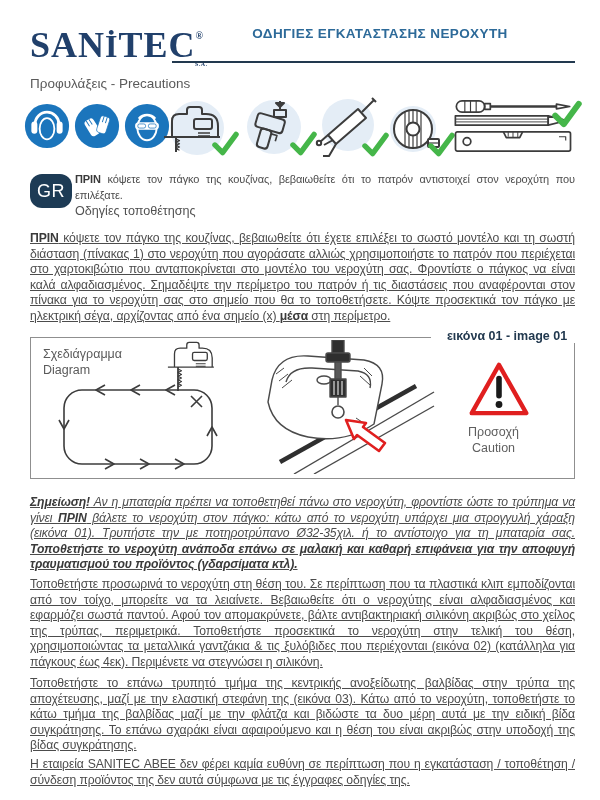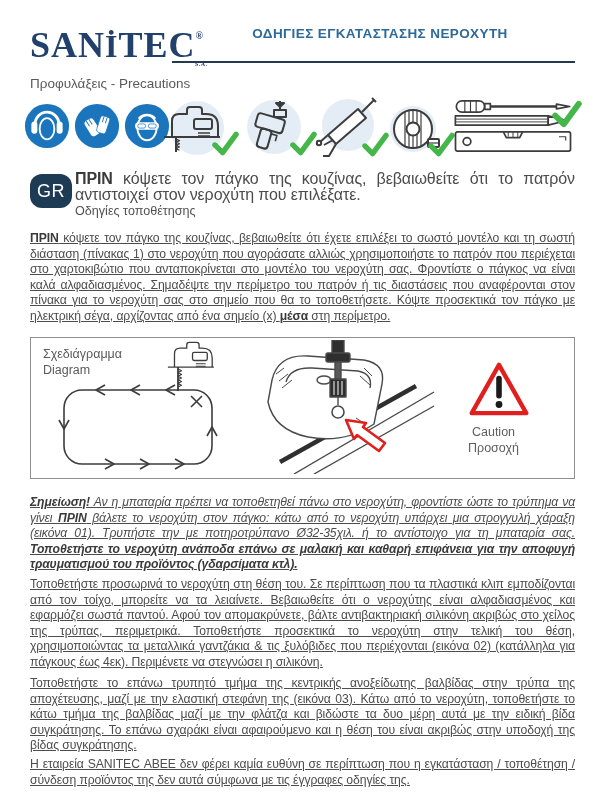--- a/index.html
+++ b/index.html
@@ -20,21 +20,21 @@
 
   
   .abs{position:absolute;}
   .ppe{width:46px;height:46px;}
   .tool-bg{border-radius:50%;background:#e4edf6;}
 
   
   .gr-badge{position:absolute;left:30px;top:174px;width:42px;height:34px;background:#1d3b55;
             border-radius:12px;color:#fff;font-size:18px;display:flex;align-items:center;
             justify-content:center;letter-spacing:.5px;}
-  .gr-intro{position:absolute;left:75px;top:171px;width:500px;margin:0;font-size:16px;
+  .gr-intro{position:absolute;left:75px;top:171px;width:500px;margin:0;font-size:11px;
             line-height:16px;text-align:justify;letter-spacing:-.1px;}
   .subheading{position:absolute;left:75px;top:204px;font-size:12.6px;color:#515151;}
 
   
   .para{position:absolute;left:30px;width:545px;margin:0;font-size:12.2px;line-height:15.5px;
         text-align:justify;letter-spacing:-.1px;color:#4c4c4c;text-decoration:underline;}
   .para b,.gr-intro b{color:#3a3a3a;}
   .para1{top:231px;}
   .note{top:495px;font-style:italic;}
   .para2{top:577px;}
@@ -187,20 +187,21 @@
     </svg>
   </div>
 
   <div class="gr-badge">GR</div>
   <p class="gr-intro"><b>ΠΡΙΝ</b><span> κόψετε τον πάγκο της κουζίνας, βεβαιωθείτε ότι το πατρόν αντιστοιχεί στον νεροχύτη που επιλέξατε.</span></p>
   <div class="subheading">Οδηγίες τοποθέτησης</div>
 
   <p class="para para1"><b>ΠΡΙΝ</b><span> κόψετε τον πάγκο της κουζίνας, βεβαιωθείτε ότι έχετε επιλέξει το σωστό μοντέλο και τη σωστή διάσταση (πίνακας 1) στο νεροχύτη που αγοράσατε αλλιώς χρησιμοποιήστε το πατρόν που περιέχεται στο χαρτοκιβώτιο που ανταποκρίνεται στο μοντέλο του νεροχύτη σας. Φροντίστε ο πάγκος να είναι καλά αλφαδιασμένος. Σημαδέψτε την περίμετρο του πατρόν ή τις διαστάσεις που αναφέρονται στον πίνακα για το νεροχύτη σας στο σημείο που θα το τοποθετήσετε. Κόψτε προσεκτικά τον πάγκο με ηλεκτρική σέγα, αρχίζοντας από ένα σημείο (x) </span><b>μέσα</b><span> στη περίμετρο.</span></p>
 
   <div class="figure-box">
+    <div class="figure-tag">εικόνα 01 - image 01</div>
     <div class="diagram-label">
       <div>Σχεδιάγραμμα</div>
       <div>Diagram</div>
     </div>
 
     <svg class="abs" style="left:8px;top:2px;width:205px;height:132px;" viewBox="0 0 205 132">
       <g fill="none" stroke="#3c3c3c" stroke-width="1.6" stroke-linejoin="round">
 
         <g transform="translate(124,0) scale(0.82)">
           <path d="M14 33 V17 q0-7 7-7 h8 V6 q0-3 3-3 h9 q3 0 3 3 v4 h4 q12 0 12 12 v11"></path>
@@ -252,22 +253,22 @@
 
       <polygon points="100,80 120,83 117,87 139,103 133,111 111,95 108,99" fill="#fff" stroke="#e01f1f" stroke-width="2.6" stroke-linejoin="round"></polygon>
     </svg>
 
     <svg class="abs" style="left:437px;top:22px;width:62px;height:58px;" viewBox="0 0 100 90">
       <path d="M50 6 L94 84 L6 84 Z" fill="#fff" stroke="#e01f1f" stroke-width="7" stroke-linejoin="round"></path>
       <path d="M50 28 v28" stroke="#1a1a1a" stroke-width="9" stroke-linecap="round"></path>
       <circle cx="50" cy="70" r="5.5" fill="#1a1a1a"></circle>
     </svg>
     <div class="caution-label">
+      <div>Προσοχή</div>
       <div>Caution</div>
-      <div>Προσοχή</div>
     </div>
   </div>
 
   <p class="para note"><b>Σημείωση!</b><span> Αν η μπαταρία πρέπει να τοποθετηθεί πάνω στο νεροχύτη, φροντίστε ώστε το τρύπημα να γίνει </span><b>ΠΡΙΝ</b><span> βάλετε το νεροχύτη στον πάγκο: κάτω από το νεροχύτη υπάρχει μια στρογγυλή χάραξη (εικόνα 01). Τρυπήστε την με ποτηροτρύπανο Ø32-35χιλ. ή το αντίστοιχο για τη μπαταρία σας. </span><b>Τοποθετήστε το νεροχύτη ανάποδα επάνω σε μαλακή και καθαρή επιφάνεια για την αποφυγή τραυματισμού του προϊόντος (γδαρσίματα κτλ).</b></p>
 
   <p class="para para2">Τοποθετήστε προσωρινά το νεροχύτη στη θέση του. Σε περίπτωση που τα πλαστικά κλιπ εμποδίζονται από τον τοίχο, μπορείτε να τα λειαίνετε. Βεβαιωθείτε ότι ο νεροχύτης είναι αλφαδιασμένος και εφαρμόζει σωστά παντού. Αφού τον απομακρύνετε, βάλτε αντιβακτηριακή σιλικόνη ακριβώς στο χείλος της τρύπας, περιμετρικά. Τοποθετήστε προσεκτικά το νεροχύτη στην τελική του θέση, χρησιμοποιώντας τα μεταλλικά γαντζάκια &amp; τις ξυλόβιδες που περιέχονται (εικόνα 02) (κατάλληλα για πάγκους έως 4εκ). Περιμένετε να στεγνώσει η σιλικόνη.</p>
   <p class="para para3">Τοποθετήστε το επάνω τρυπητό τμήμα της κεντρικής ανοξείδωτης βαλβίδας στην τρύπα της αποχέτευσης, μαζί με την ελαστική στεφάνη της (εικόνα 03). Κάτω από το νεροχύτη, τοποθετήστε το κάτω τμήμα της βαλβίδας μαζί με την φλάτζα και βιδώστε τα δυο μέρη αυτά με την ειδική βίδα συγκράτησης. Το επάνω σχαράκι είναι αφαιρούμενο και η θέση του είναι ακριβώς στην υποδοχή της βίδας συγκράτησης.</p>
   <p class="para footer-para">Η εταιρεία SANITEC ΑΒΕΕ δεν φέρει καμία ευθύνη σε περίπτωση που η εγκατάσταση / τοποθέτηση / σύνδεση προϊόντος της δεν αυτά σύμφωνα με τις έγγραφες οδηγίες της.</p>
 
 </div>

